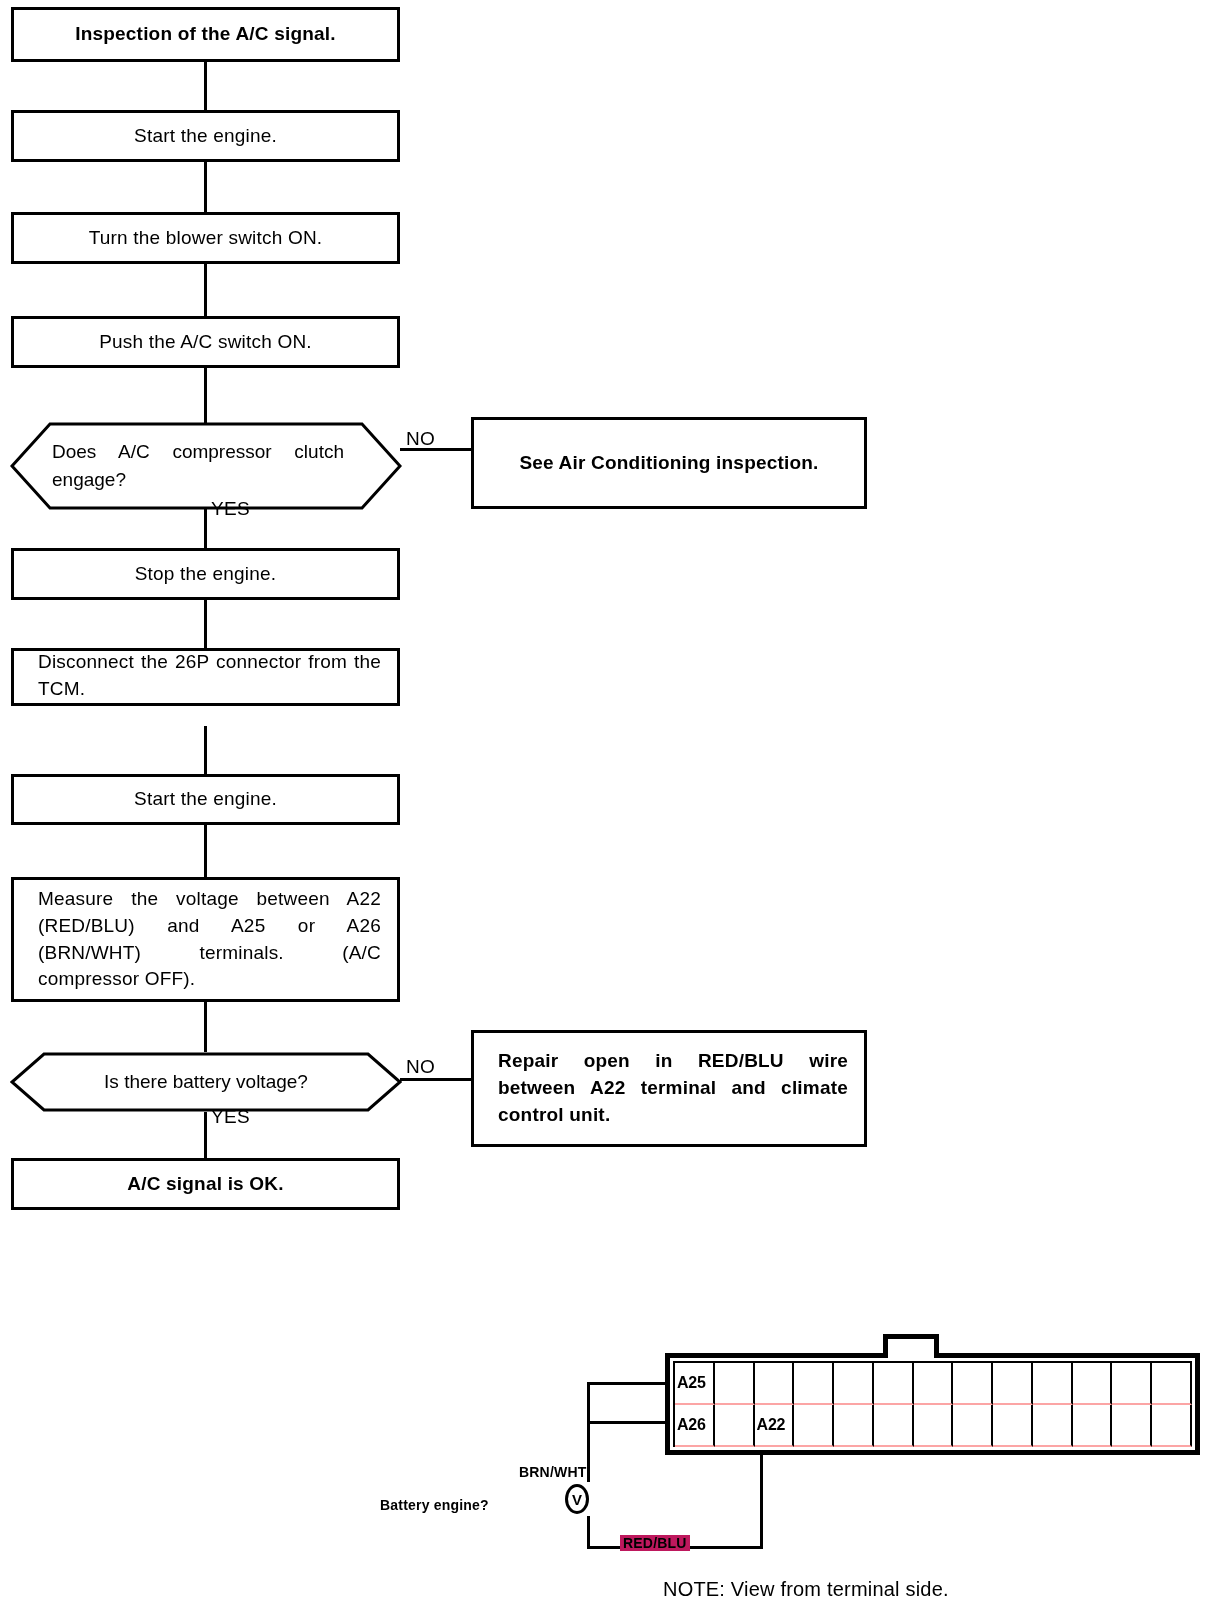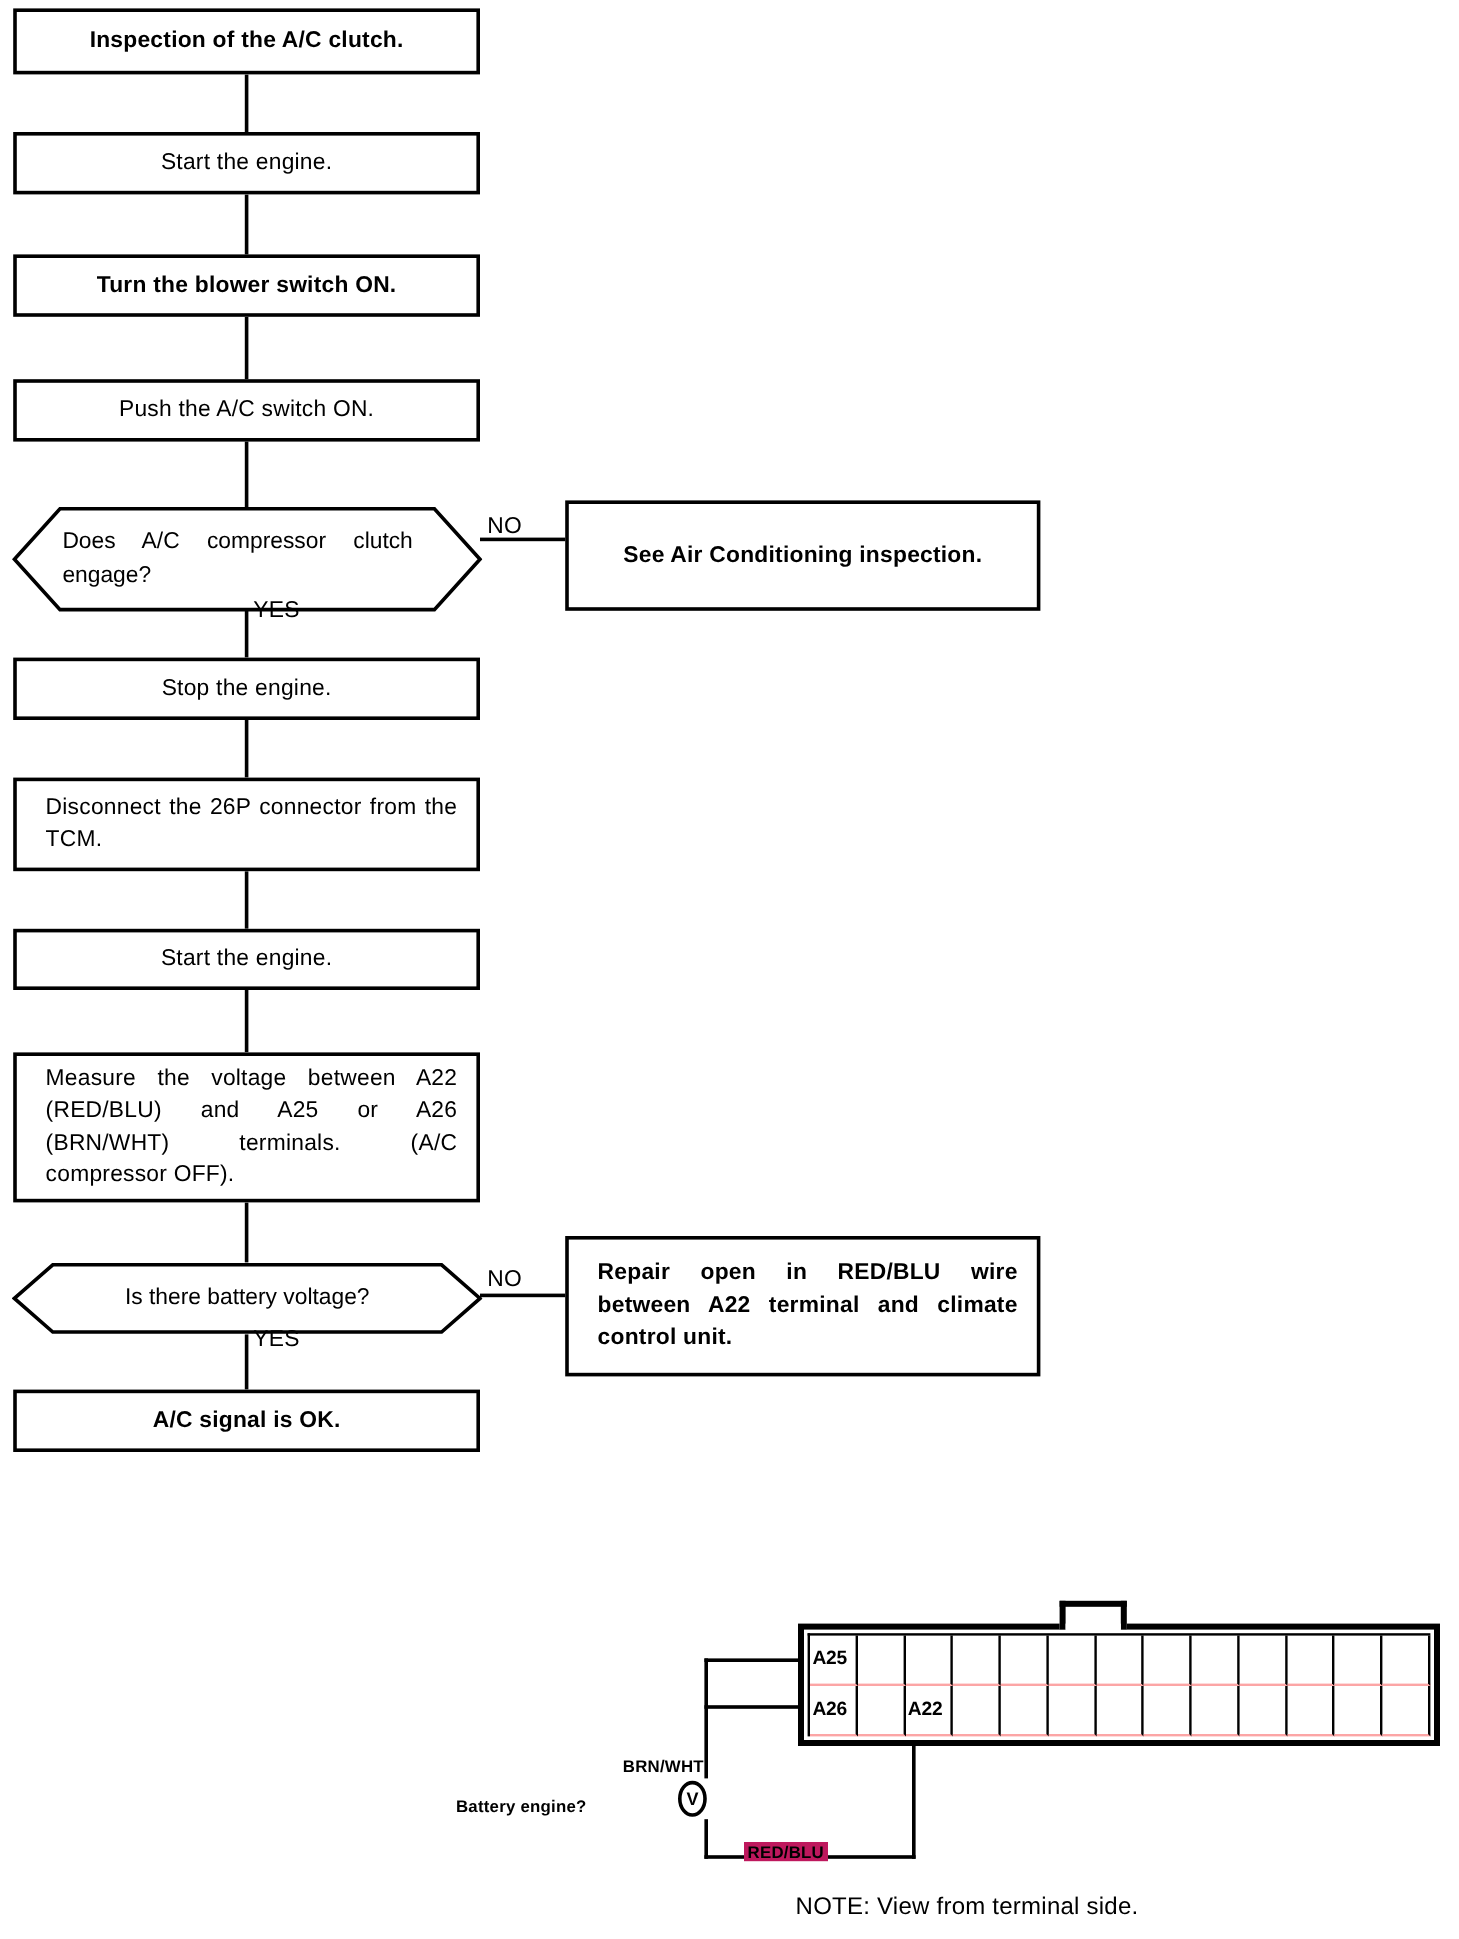--- a/index.html
+++ b/index.html
@@ -175,47 +175,47 @@
   <div class="vline" style="left:204px; top:600px;  height:48px;"></div>
   <div class="vline" style="left:204px; top:726px;  height:48px;"></div>
   <div class="vline" style="left:204px; top:825px;  height:52px;"></div>
   <div class="vline" style="left:204px; top:1002px; height:50px;"></div>
   <div class="vline" style="left:204px; top:1112px; height:46px;"></div>
 
   <div class="hline" style="left:400px; top:448px;  width:73px;"></div>
   <div class="hline" style="left:400px; top:1078px; width:73px;"></div>
 
   <div class="proc center" style="left:11px; top:7px; width:389px; height:55px;">
-    <div class="txt bold">Inspection of the A/C clutch.</div>
+    <div class="txt bold">Inspection of the A/C signal.</div>
   </div>
 
   <div class="proc center" style="left:11px; top:110px; width:389px; height:52px;">
     <div class="txt">Start the engine.</div>
   </div>
 
-  <div class="proc center" style="left:11px; top:212px; width:389px; height:52px;font-weight:bold;">
+  <div class="proc center" style="left:11px; top:212px; width:389px; height:52px;">
     <div class="txt">Turn the blower switch ON.</div>
   </div>
 
   <div class="proc center" style="left:11px; top:316px; width:389px; height:52px;">
     <div class="txt">Push the A/C switch ON.</div>
   </div>
 
   <div class="hex" style="left:10px; top:422px; width:392px; height:88px;">
     <svg width="392" height="88" viewBox="0 0 392 88">
       <polygon points="40,2 352,2 390,44 352,86 40,86 2,44" fill="#ffffff" stroke="#000000" stroke-width="3"></polygon>
     </svg>
     <div class="hextext pad-just">Does A/C compressor clutch engage?</div>
   </div>
 
   <div class="proc center" style="left:11px; top:548px; width:389px; height:52px;">
     <div class="txt">Stop the engine.</div>
   </div>
 
-  <div class="proc just" style="left:11px; top:648px; width:389px; height:78px;">
+  <div class="proc just" style="left:11px; top:648px; width:389px; height:58px;align-items:flex-end;">
     <div class="txt">Disconnect the 26P connector from the TCM.</div>
   </div>
 
   <div class="proc center" style="left:11px; top:774px; width:389px; height:51px;">
     <div class="txt">Start the engine.</div>
   </div>
 
   <div class="proc just" style="left:11px; top:877px; width:389px; height:125px;">
     <div class="txt">Measure the voltage between A22 (RED/BLU) and A25 or A26 (BRN/WHT) terminals. (A/C compressor OFF).</div>
   </div>

